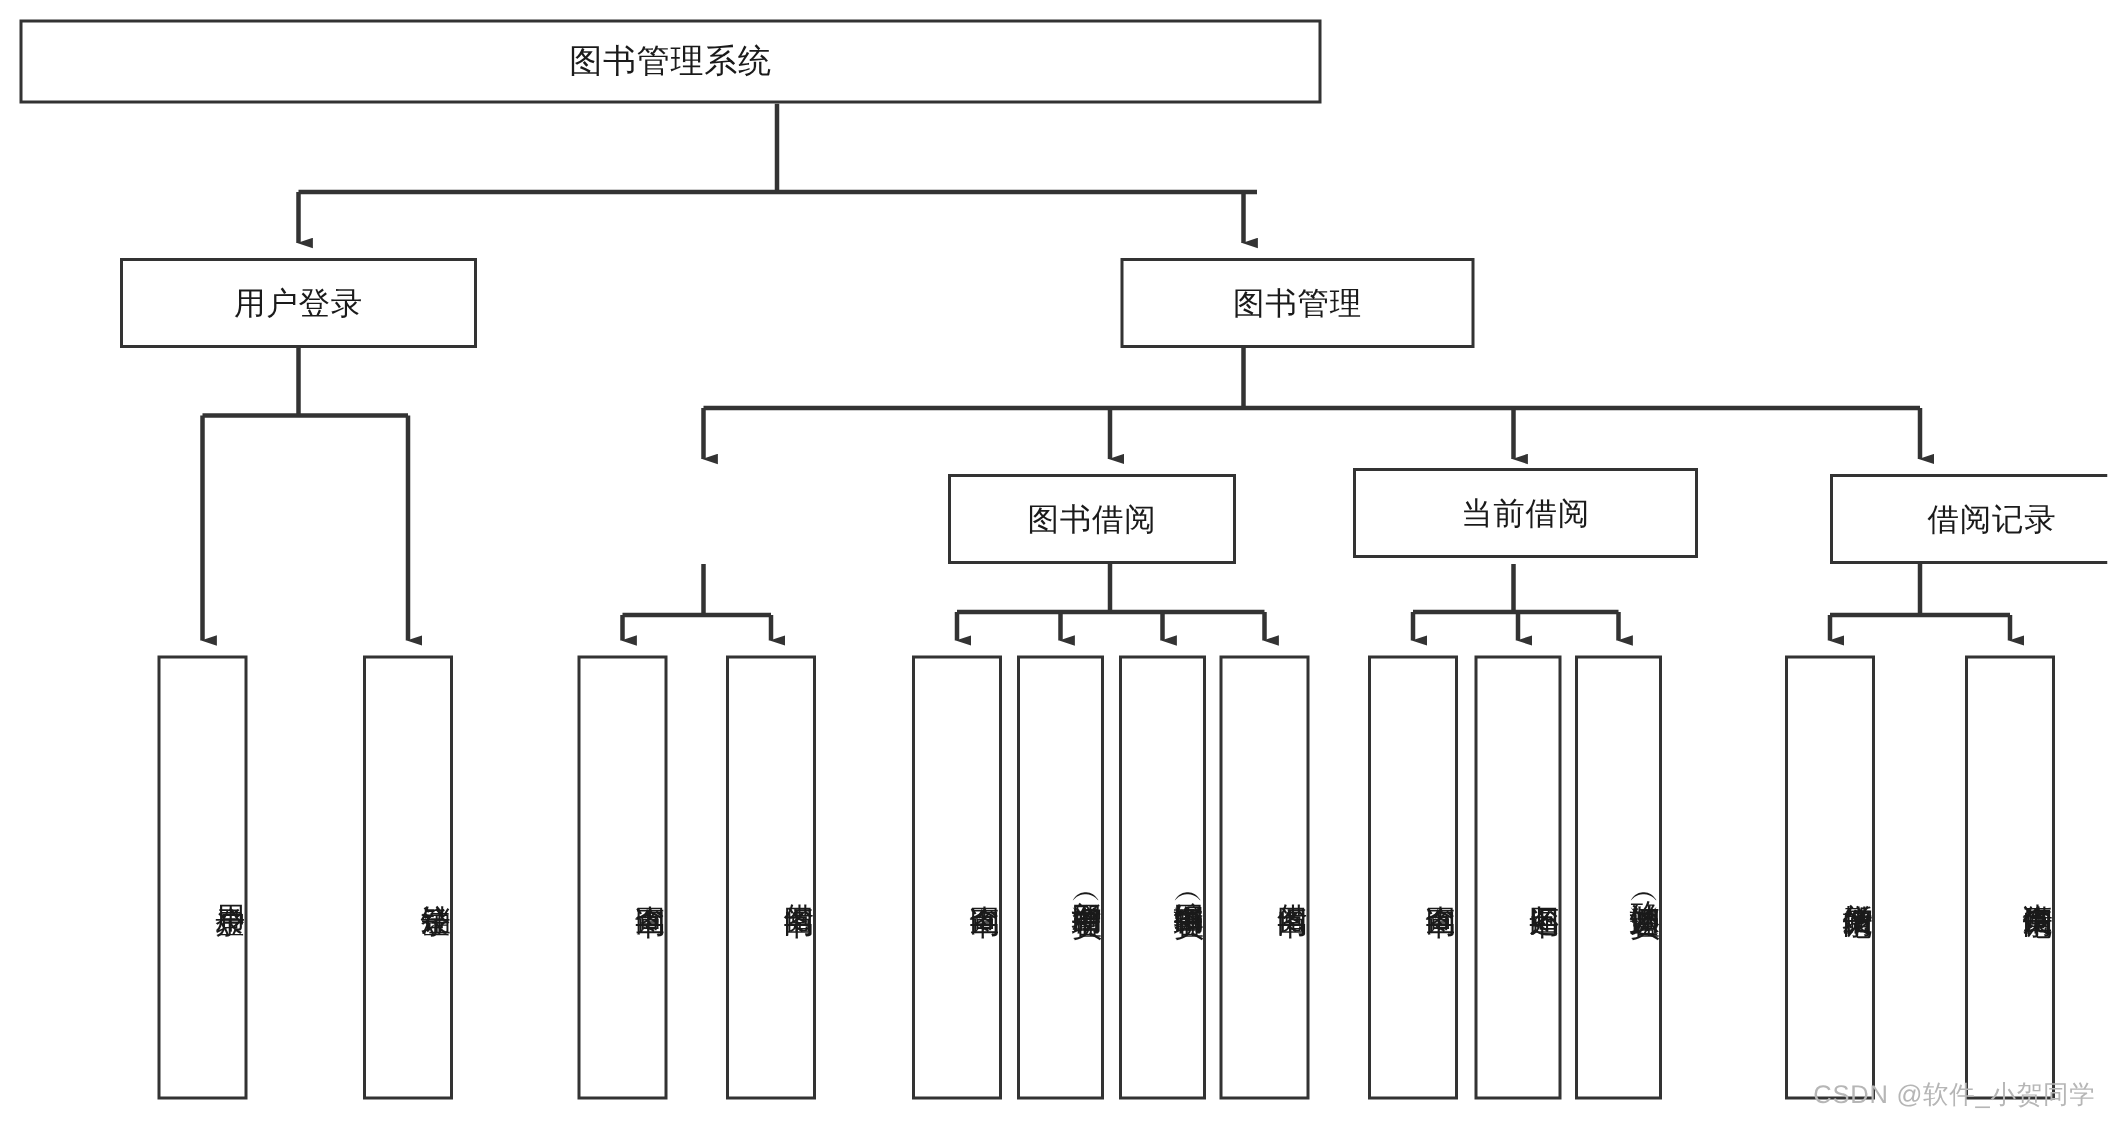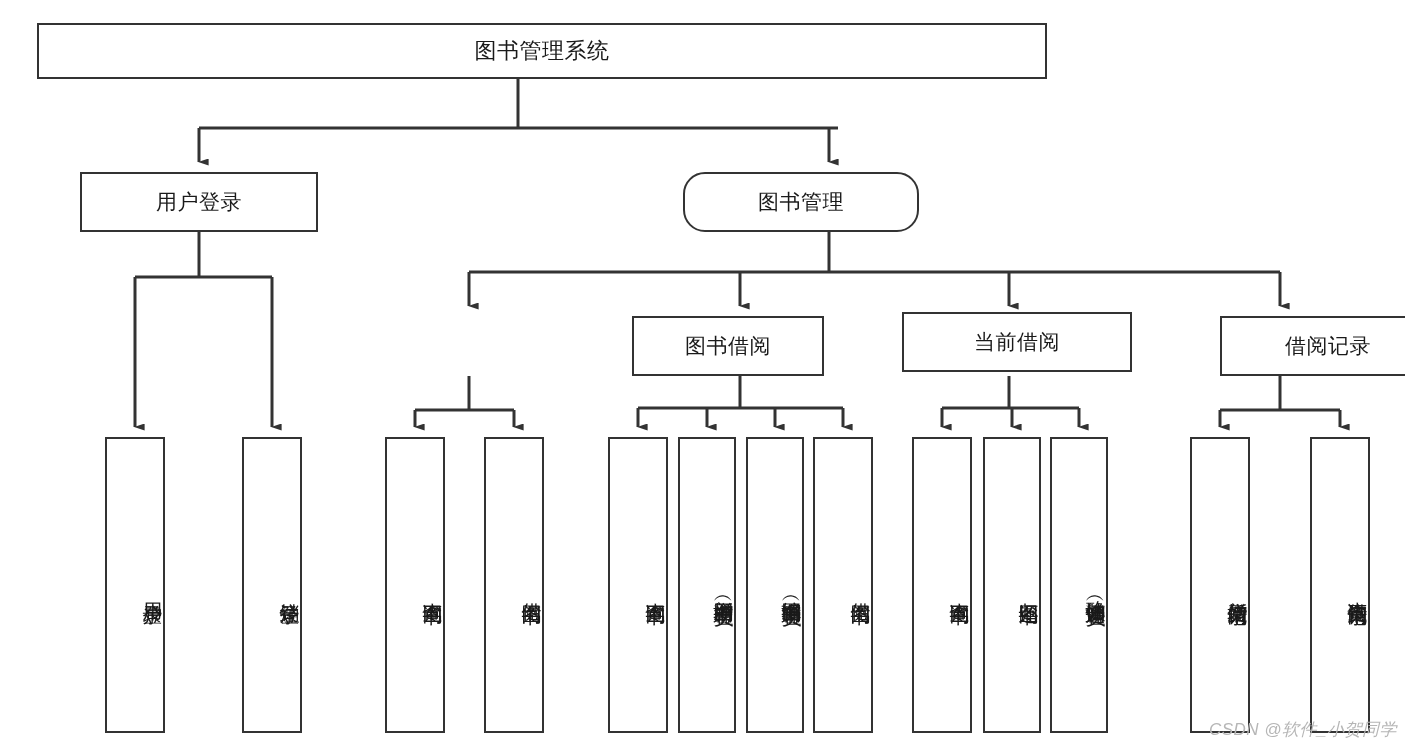--- a/index.html
+++ b/index.html
@@ -53,21 +53,20 @@
     font-size: 22px;
   }
   #watermark {
     position: absolute;
     right: 8px;
     bottom: 6px;
     font-size: 17px;
     color: #b6b6b6;
     letter-spacing: 0.5px;
     white-space: nowrap;
-    font-style: italic;
   }
 </style>
 </head>
 <body>
 
 <div id="canvas">
 
   <svg class="edges" viewBox="0 0 1405 747">
     <defs>
       <marker id="arrow" markerWidth="9" markerHeight="11" refX="3.5" refY="9.6" orient="auto" markerUnits="userSpaceOnUse">
@@ -114,24 +113,24 @@
       <path d="M 1012 408 L 1012 427" marker-end="url(#arrow)"></path>
       <path d="M 1079 408 L 1079 427" marker-end="url(#arrow)"></path>
 
       <path d="M 1280 376 L 1280 410"></path>
       <path d="M 1220 410 L 1340 410"></path>
       <path d="M 1220 410 L 1220 427" marker-end="url(#arrow)"></path>
       <path d="M 1340 410 L 1340 427" marker-end="url(#arrow)"></path>
     </g>
   </svg>
 
-  <div class="node h root" style="left:13px; top:23px; width:1010px; height:56px;margin-left:24px;">图书管理系统</div>
+  <div class="node h root" style="left:13px; top:13px; width:868px; height:56px;">图书管理系统</div>
 
   <div class="node h" style="left:80px; top:172px; width:238px; height:60px;">用户登录</div>
-  <div class="node h" style="left:683px; top:172px; width:236px; height:60px;border-radius:22px;">图书管理</div>
+  <div class="node h" style="left:747px; top:172px; width:236px; height:60px;">图书管理</div>
 
   <div class="node h" style="left:632px; top:316px; width:192px; height:60px;">图书借阅</div>
   <div class="node h" style="left:902px; top:312px; width:230px; height:60px;text-align:center;">当前借阅</div>
   <div class="node h" style="left:1172px; top:316px; width:216px; height:60px;margin-left:48px;">借阅记录</div>
 
   <div class="node v" style="left:105px; top:437px; width:60px; height:296px;">用户登录</div>
   <div class="node v" style="left:242px; top:437px; width:60px; height:296px;">注销登录</div>
 
   <div class="node v" style="left:385px; top:437px; width:60px; height:296px;">查询图书</div>
   <div class="node v" style="left:484px; top:437px; width:60px; height:296px;">借阅图书</div>

